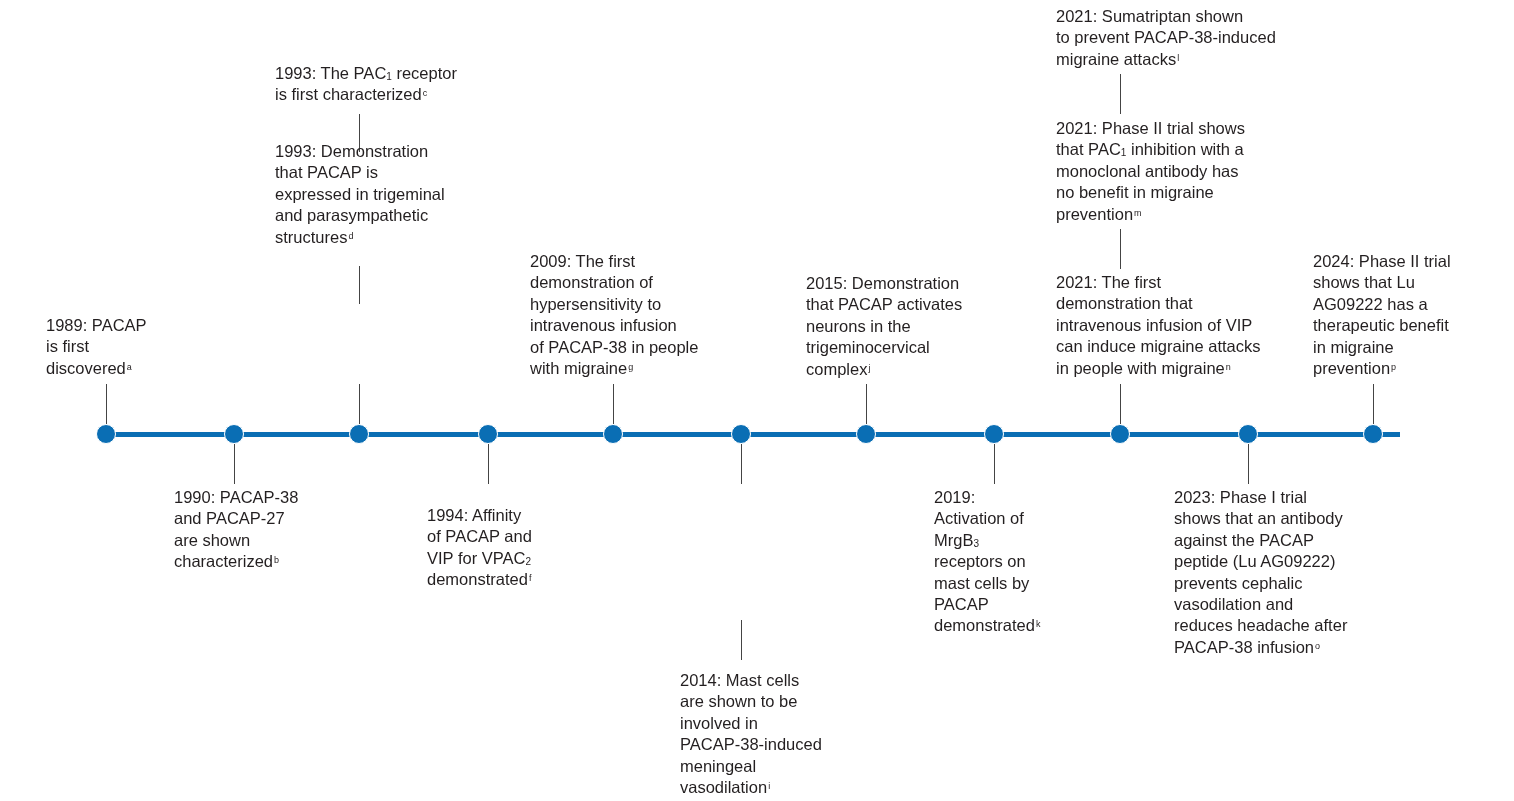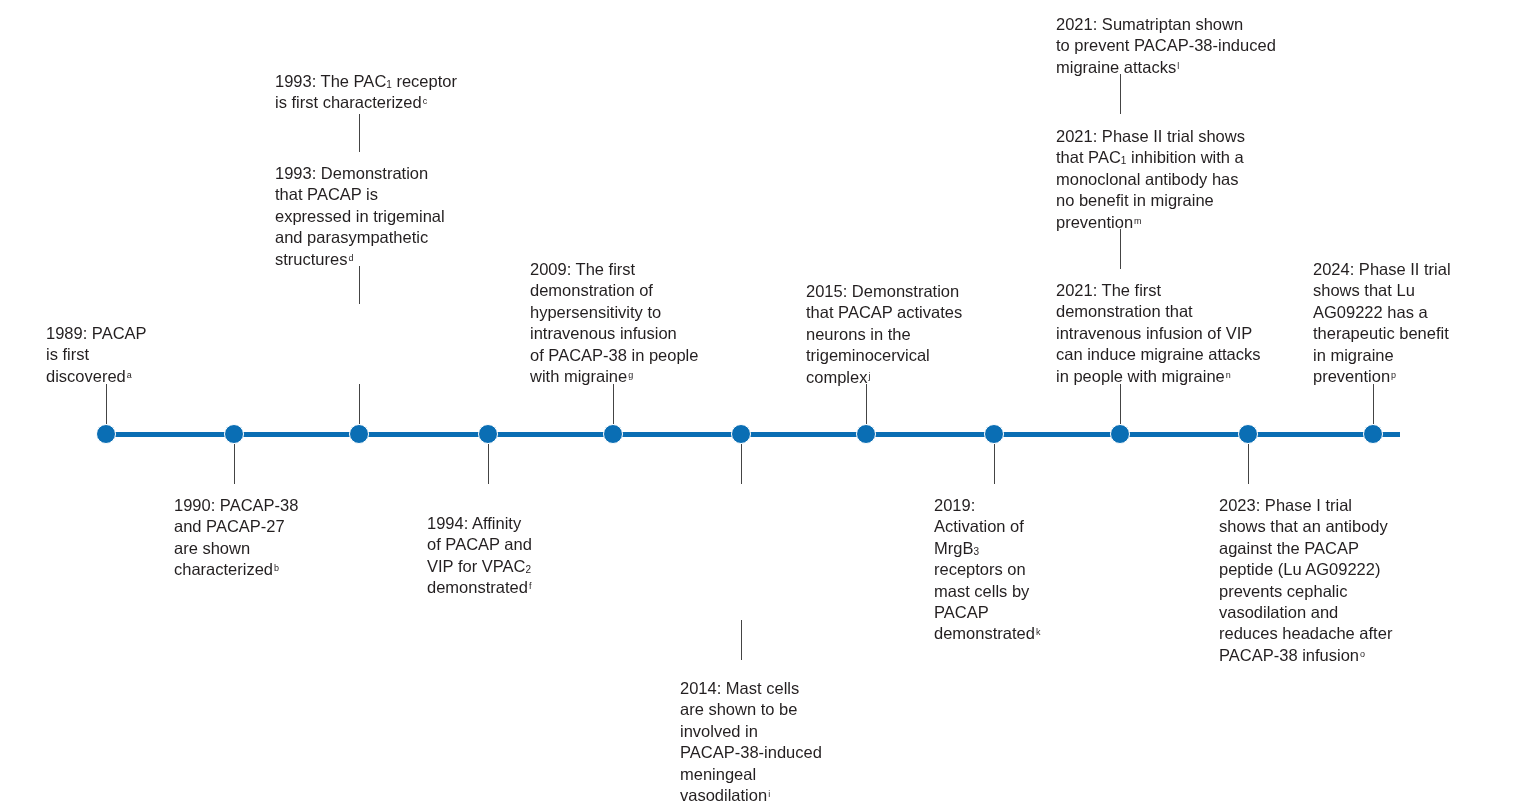--- a/index.html
+++ b/index.html
@@ -3,21 +3,21 @@
 <meta charset="utf-8">
 <style>
   html, body { margin:0; padding:0; background:#ffffff; }
   body { width:1514px; height:801px; position:relative; overflow:hidden;
          font-family:"Liberation Sans", "DejaVu Sans", sans-serif; color:#231f20; }
   .canvas { position:absolute; left:0; top:0; width:1514px; height:801px; }
   .axis { position:absolute; left:98px; top:432px; width:1302px; height:5px; background:#0a6eb4; }
   .dot { position:absolute; width:20px; height:20px; border-radius:50%; background:#0a6eb4;
          border:1.5px solid #ffffff; box-sizing:border-box; transform:translate(-50%,-50%); top:434px; }
   .stem { position:absolute; width:1.2px; background:#444; }
-  .label { position:absolute; font-size:16.5px; line-height:21.4px; white-space:nowrap;margin-top:8px; }
+  .label { position:absolute; font-size:16.5px; line-height:21.4px; white-space:nowrap; }
   .label sup { font-size:9px; vertical-align:top; position:relative; top:-1px; margin-left:1px; }
   .label sub { font-size:10px; vertical-align:bottom; position:relative; top:3px; }
 </style>
 </head>
 <body>
 
 <div class="canvas">
   <div class="axis"></div>
 
   <div class="dot" style="left:106px"></div>
@@ -60,21 +60,21 @@
     <div>and PACAP-27</div>
     <div>are shown</div>
     <div><span>characterized</span><sup>b</sup></div>
   </div>
 
   <div class="label" style="left:275px; top:63px">
     <div><span>1993: The PAC</span><sub>1</sub><span> receptor</span></div>
     <div><span>is first characterized</span><sup>c</sup></div>
   </div>
 
-  <div class="label" style="left:275px; top:155px">
+  <div class="label" style="left:275px; top:141px">
     <div>1993: Demonstration</div>
     <div>that PACAP is</div>
     <div>expressed in trigeminal</div>
     <div>and parasympathetic</div>
     <div><span>structures</span><sup>d</sup></div>
   </div>
 
 
   <div class="label" style="left:427px; top:505px">
     <div>1994: Affinity</div>
@@ -135,21 +135,21 @@
   </div>
 
   <div class="label" style="left:1056px; top:272px">
     <div>2021: The first</div>
     <div>demonstration that</div>
     <div>intravenous infusion of VIP</div>
     <div>can induce migraine attacks</div>
     <div><span>in people with migraine</span><sup>n</sup></div>
   </div>
 
-  <div class="label" style="left:1219px; top:487px">
+  <div class="label" style="left:1174px; top:487px">
     <div>2023: Phase I trial</div>
     <div>shows that an antibody</div>
     <div>against the PACAP</div>
     <div>peptide (Lu AG09222)</div>
     <div>prevents cephalic</div>
     <div>vasodilation and</div>
     <div>reduces headache after</div>
     <div><span>PACAP-38 infusion</span><sup>o</sup></div>
   </div>
 

